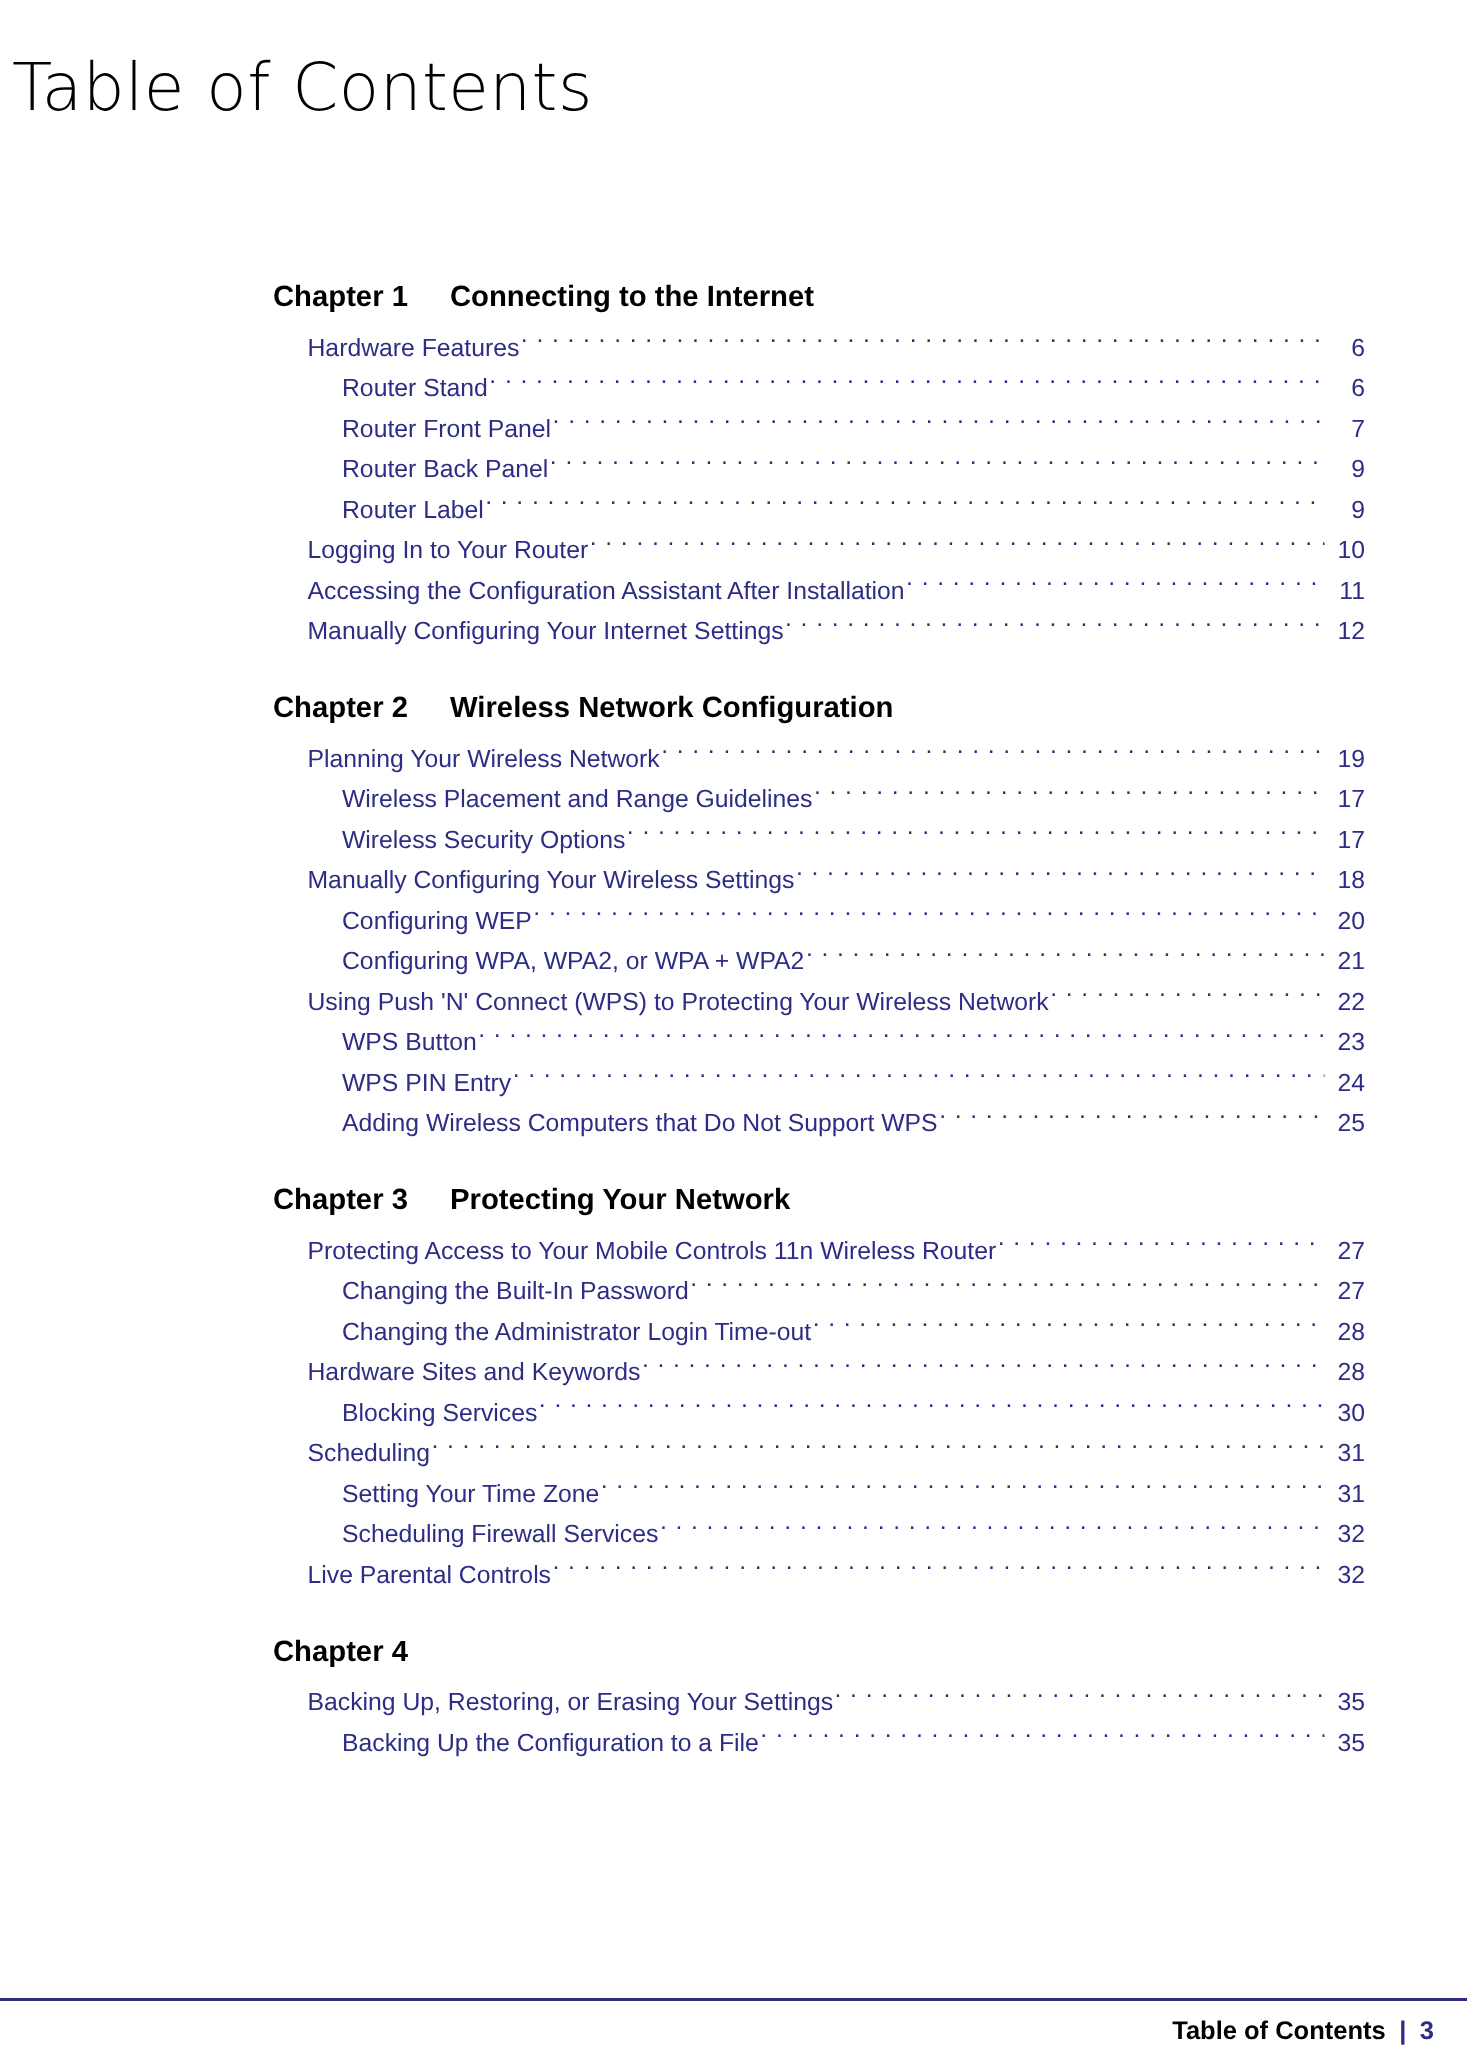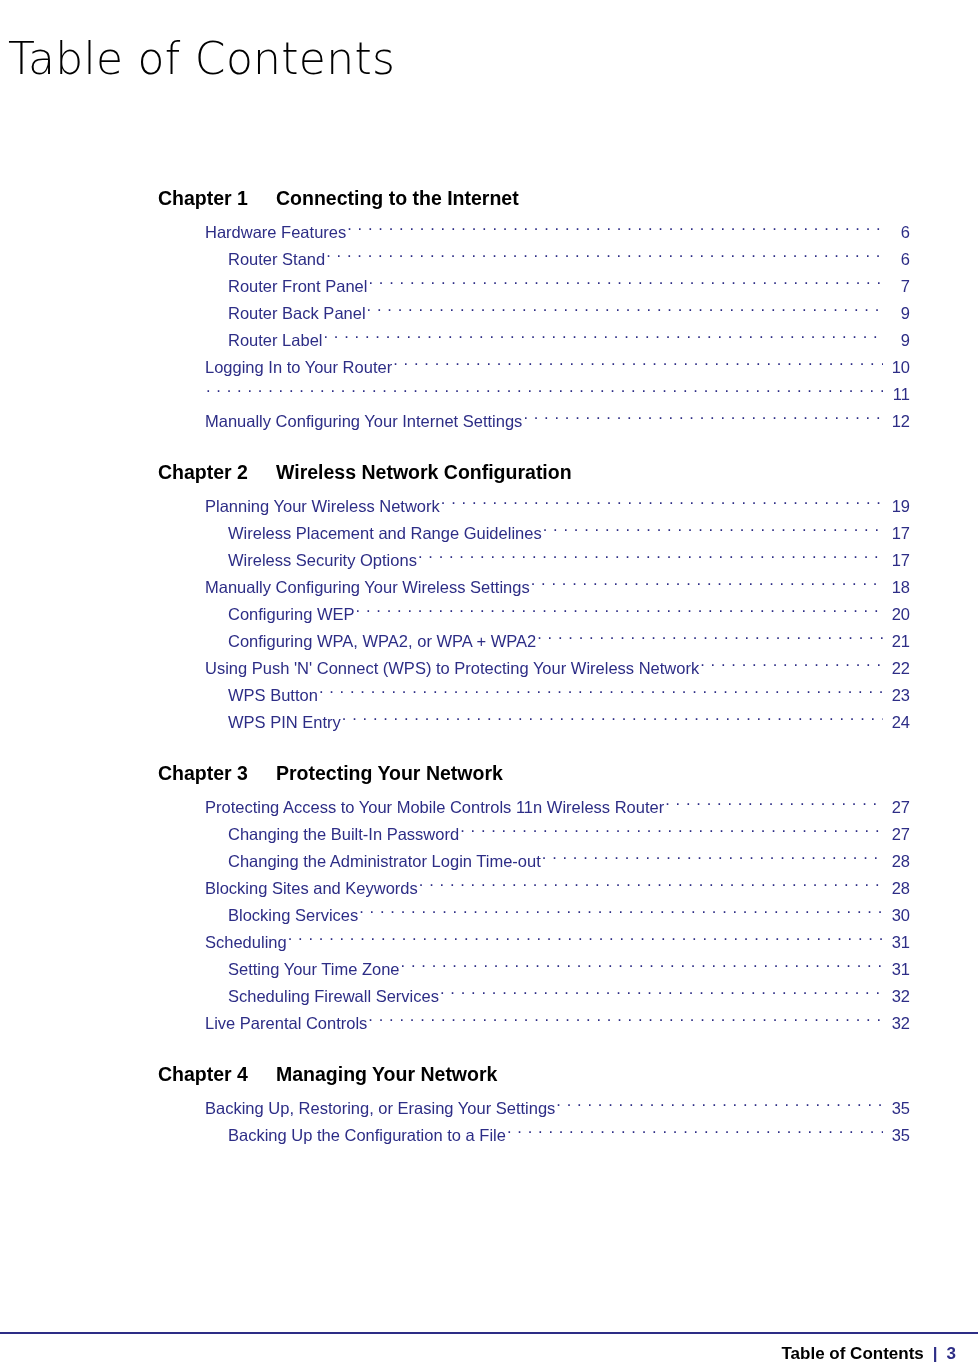--- a/index.html
+++ b/index.html
@@ -47,20 +47,21 @@
     font-weight: bold;
     font-size: 19.5px;
     line-height: 30px;
     color: #000000;
     white-space: nowrap;
     display: flex;
   }
   .chapter-heading .chapter-num {
     display: inline-block;
     min-width: 118px;
+    margin-left: 24px;
   }
 
   .entries {
     margin: 0;
     padding: 0;
     list-style: none;
   }
 
   .entry {
     display: flex;
@@ -171,20 +172,21 @@
           <span class="entry-title">Router Label</span>
           <span class="entry-leader"></span>
           <span class="entry-page">9</span>
         </li>
         <li class="entry level-1">
           <span class="entry-title">Logging In to Your Router</span>
           <span class="entry-leader"></span>
           <span class="entry-page">10</span>
         </li>
         <li class="entry level-1">
+          <span class="entry-title">Accessing the Configuration Assistant After Installation</span>
           <span class="entry-leader"></span>
           <span class="entry-page">11</span>
         </li>
         <li class="entry level-1">
           <span class="entry-title">Manually Configuring Your Internet Settings</span>
           <span class="entry-leader"></span>
           <span class="entry-page">12</span>
         </li>
       </ul>
     </div>
@@ -232,20 +234,25 @@
         <li class="entry level-2">
           <span class="entry-title">WPS Button</span>
           <span class="entry-leader"></span>
           <span class="entry-page">23</span>
         </li>
         <li class="entry level-2">
           <span class="entry-title">WPS PIN Entry</span>
           <span class="entry-leader"></span>
           <span class="entry-page">24</span>
         </li>
+        <li class="entry level-2">
+          <span class="entry-title">Adding Wireless Computers that Do Not Support WPS</span>
+          <span class="entry-leader"></span>
+          <span class="entry-page">25</span>
+        </li>
       </ul>
     </div>
     <div class="chapter-block">
       <div class="chapter-heading">
         <span class="chapter-num">Chapter 3</span>
         <span>Protecting Your Network</span>
       </div>
       <ul class="entries">
         <li class="entry level-1">
           <span class="entry-title">Protecting Access to Your Mobile Controls 11n Wireless Router</span>
@@ -256,21 +263,21 @@
           <span class="entry-title">Changing the Built-In Password</span>
           <span class="entry-leader"></span>
           <span class="entry-page">27</span>
         </li>
         <li class="entry level-2">
           <span class="entry-title">Changing the Administrator Login Time-out</span>
           <span class="entry-leader"></span>
           <span class="entry-page">28</span>
         </li>
         <li class="entry level-1">
-          <span class="entry-title">Blocking Sites and Keywords</span>
+          <span class="entry-title">Hardware Sites and Keywords</span>
           <span class="entry-leader"></span>
           <span class="entry-page">28</span>
         </li>
         <li class="entry level-2">
           <span class="entry-title">Blocking Services</span>
           <span class="entry-leader"></span>
           <span class="entry-page">30</span>
         </li>
         <li class="entry level-1">
           <span class="entry-title">Scheduling</span>
@@ -290,21 +297,20 @@
         <li class="entry level-1">
           <span class="entry-title">Live Parental Controls</span>
           <span class="entry-leader"></span>
           <span class="entry-page">32</span>
         </li>
       </ul>
     </div>
     <div class="chapter-block">
       <div class="chapter-heading">
         <span class="chapter-num">Chapter 4</span>
-        <span>Managing Your Network</span>
       </div>
       <ul class="entries">
         <li class="entry level-1">
           <span class="entry-title">Backing Up, Restoring, or Erasing Your Settings</span>
           <span class="entry-leader"></span>
           <span class="entry-page">35</span>
         </li>
         <li class="entry level-2">
           <span class="entry-title">Backing Up the Configuration to a File</span>
           <span class="entry-leader"></span>

